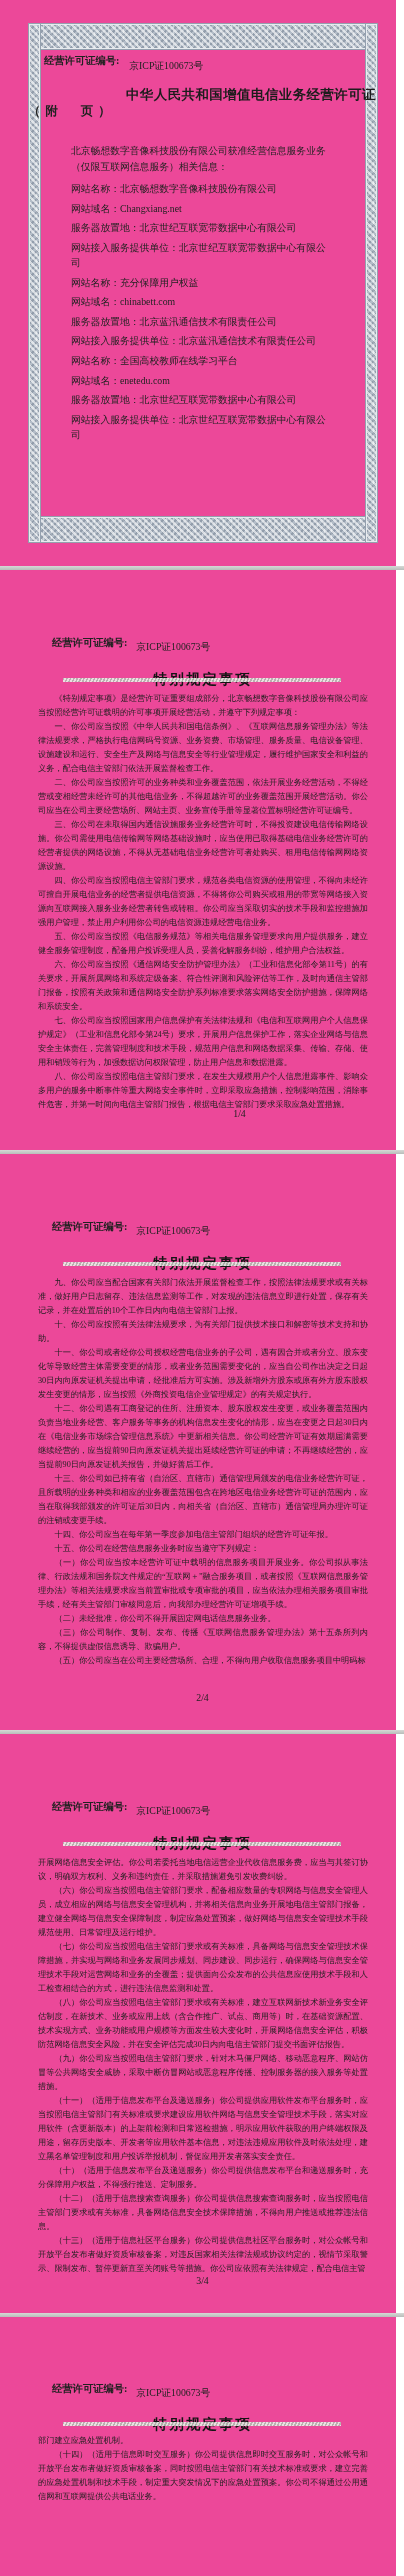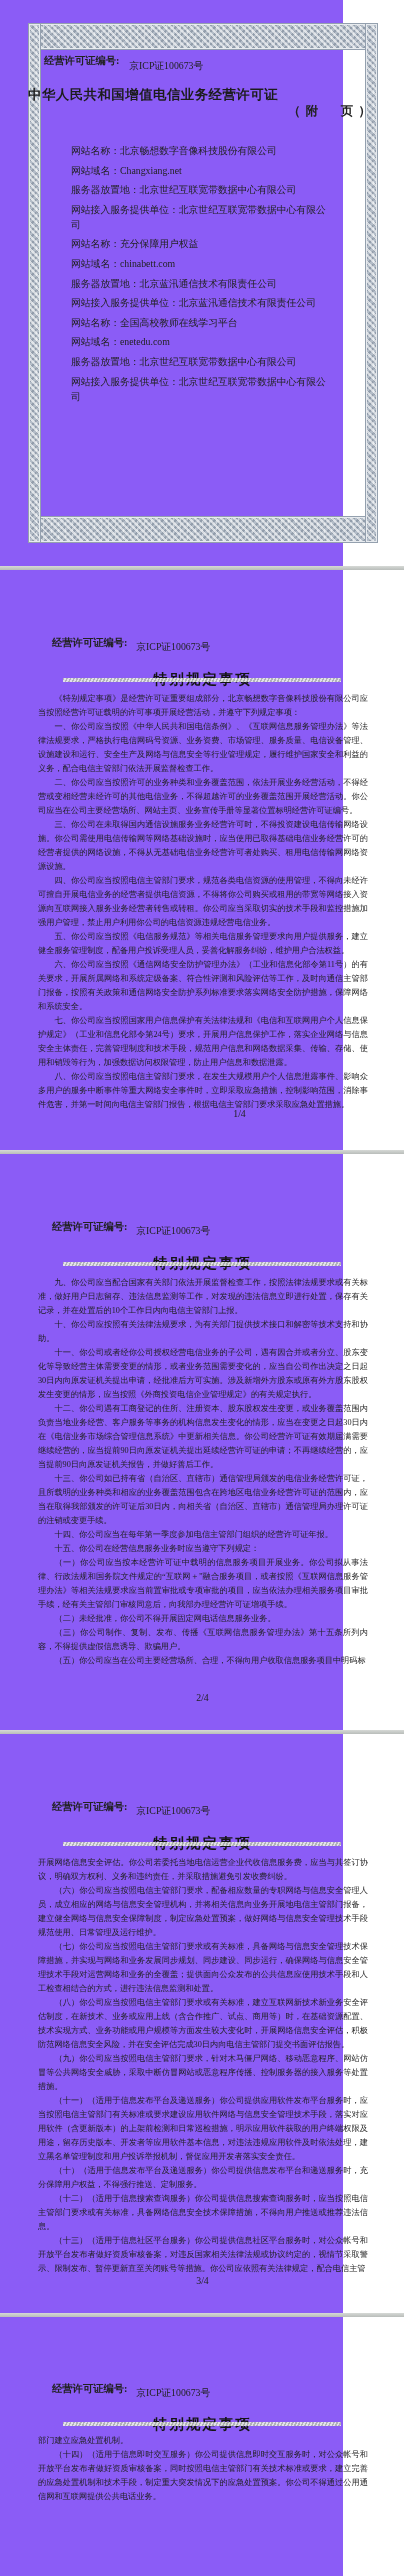--- a/index.html
+++ b/index.html
@@ -2,44 +2,44 @@
 <html style="font-size:8.2px"><head>
 <meta charset="utf-8">
 <style>
   html,body { margin:0; padding:0; background:#ffffff; }
   #canvas {
     position:relative; width:405px; height:2873px; margin:0 auto;
     background:#ffffff; color:#222;
     font-family:"Liberation Serif","DejaVu Serif",serif;
     overflow:hidden;
   }
-  .page { position:absolute; left:0; width:343px; background:#8b5cf6; }
+  .page { position:absolute; left:0; width:396px; background:#ec4899; }
 
   
   .sep { position:absolute; left:0; width:405px; height:4.1px;
          background:linear-gradient(#d6d9d6,#b9bdba); }
 
   
   .frame { position:absolute; background-color:#b4bdc8;
     background-image:
       repeating-linear-gradient(45deg, rgba(255,255,255,.6) 0 2.1px, rgba(255,255,255,0) 2.1px 4.6px),
       repeating-linear-gradient(-45deg, rgba(92,107,126,.38) 0 2.1px, rgba(92,107,126,0) 2.1px 4.6px),
       repeating-linear-gradient(90deg, rgba(255,255,255,.35) 0 1px, rgba(0,0,0,0) 1px 7.2px);
     border:0.5px solid #94a0ae; box-shadow:inset 0 0 0 1px #e7ebef; }
   .frame-top    { left:28px; top:23px;   width:348px; height:25px; }
   .frame-bottom { left:28px; top:516px; width:348px; height:25px; }
   .frame-left   { left:28px;  top:23px; width:11.3px; height:518px; }
   .frame-right  { left:365px; top:23px; width:11.3px; height:518px; }
 
   .cert-head { position:absolute; left:44px; top:54px; font-size:10.3px; font-weight:bold; }
   .cert-head .head-number { font-weight:normal; font-size:9.8px; margin-left:7.2px;
                             position:relative; top:4.6px; }
-  .cert-title { position:absolute; left:28px; top:77px; width:348px; text-align:left;
+  .cert-title { position:absolute; left:28px; top:77px; width:348px; text-align:right;
                 font-size:13.4px; font-weight:bold; letter-spacing:0.5px; color:#1c1c1c; }
-  .cert-sub   { position:absolute; left:28px; top:103px; width:348px; text-align:right;
+  .cert-sub   { position:absolute; left:28px; top:103px; width:348px; text-align:left;
                 font-size:12.4px; font-weight:bold; letter-spacing:5.2px; }
   .cert-body  { position:absolute; left:71px; top:143px; width:258px; }
   .cert-intro { margin:0 0 7.2px 0; font-size:9.8px; line-height:15.5px; }
   .cert-entry { margin:0 0 4.6px 0;  font-size:9.8px; line-height:15px; }
 
   
   .spec-head { position:absolute; left:52px; top:66px; font-size:10.3px; font-weight:bold; }
   .spec-head .head-number { font-weight:normal; font-size:9.8px; margin-left:6.2px;
                             position:relative; top:4.1px; }
   .spec-title { position:absolute; left:0; top:88px; width:405px; text-align:center;
@@ -70,20 +70,21 @@
     <div class="frame frame-right"></div>
 
     <div class="cert-head">
       <span class="head-label">经营许可证编号:</span>
       <span class="head-number">京ICP证100673号</span>
     </div>
     <h1 class="cert-title">中华人民共和国增值电信业务经营许可证</h1>
     <div class="cert-sub">（附　页）</div>
 
     <div class="cert-body">
+      <p class="cert-intro">北京畅想数字音像科技股份有限公司获准经营信息服务业务（仅限互联网信息服务）相关信息：</p>
       <p class="cert-entry"><span>网站名称：</span><span>北京畅想数字音像科技股份有限公司</span></p>
       <p class="cert-entry"><span>网站域名：</span><span>Changxiang.net</span></p>
       <p class="cert-entry"><span>服务器放置地：</span><span>北京世纪互联宽带数据中心有限公司</span></p>
       <p class="cert-entry"><span>网站接入服务提供单位：</span><span>北京世纪互联宽带数据中心有限公司</span></p>
       <p class="cert-entry"><span>网站名称：</span><span>充分保障用户权益</span></p>
       <p class="cert-entry"><span>网站域名：</span><span>chinabett.com</span></p>
       <p class="cert-entry"><span>服务器放置地：</span><span>北京蓝汛通信技术有限责任公司</span></p>
       <p class="cert-entry"><span>网站接入服务提供单位：</span><span>北京蓝汛通信技术有限责任公司</span></p>
       <p class="cert-entry"><span>网站名称：</span><span>全国高校教师在线学习平台</span></p>
       <p class="cert-entry"><span>网站域名：</span><span>enetedu.com</span></p>

